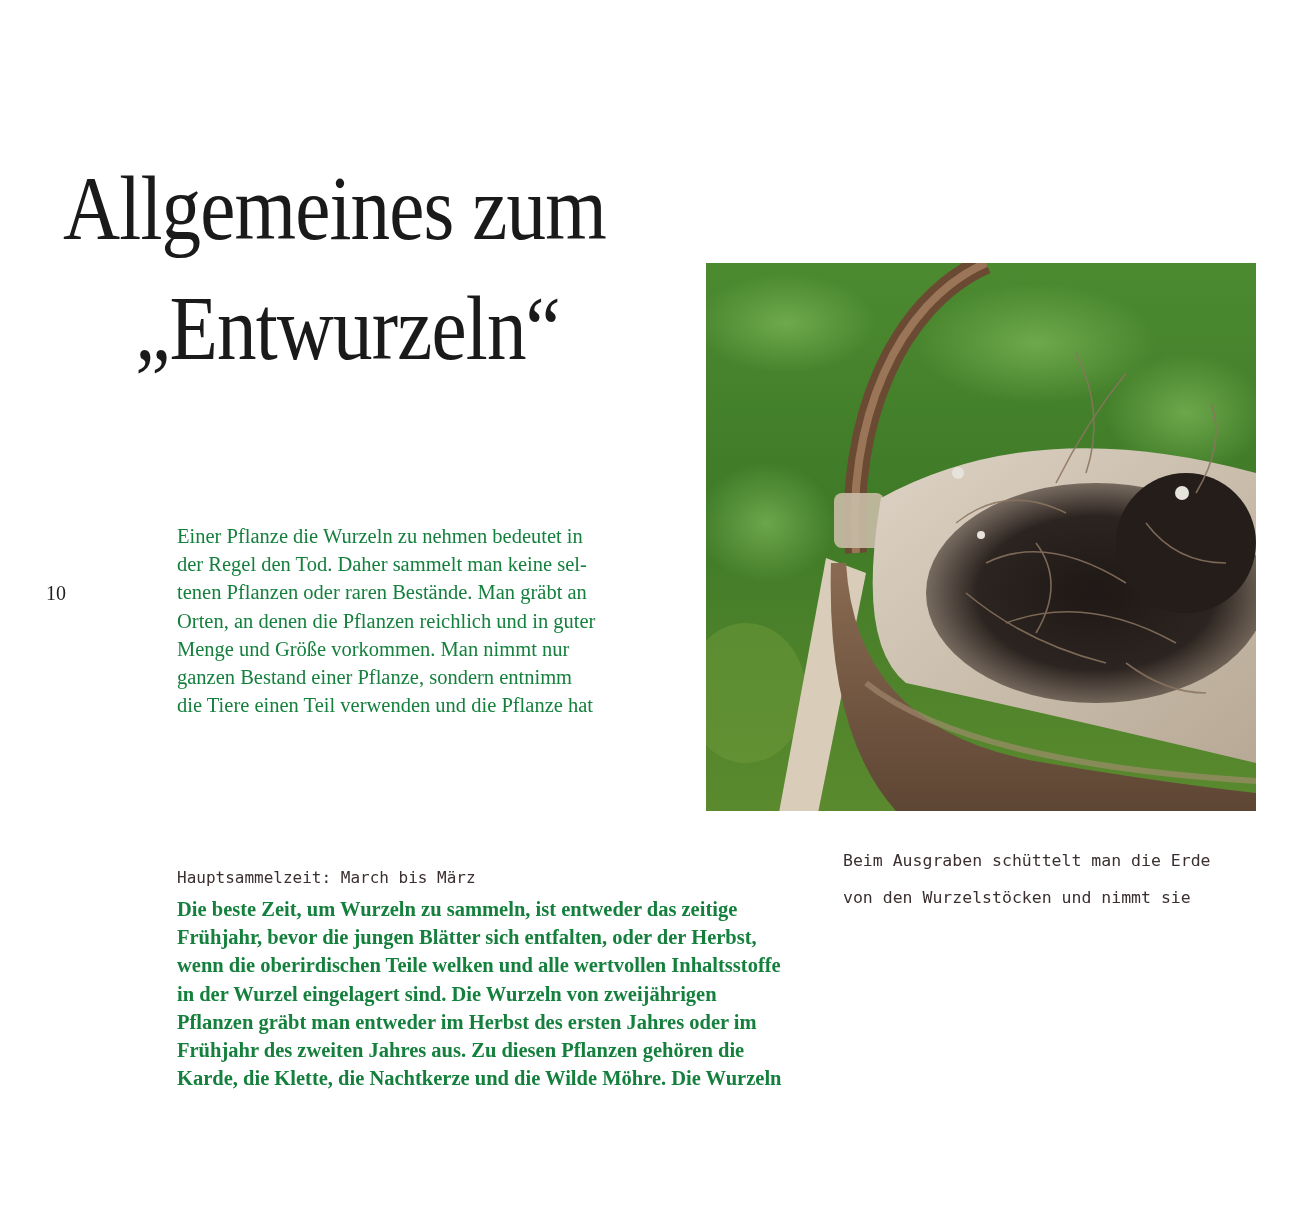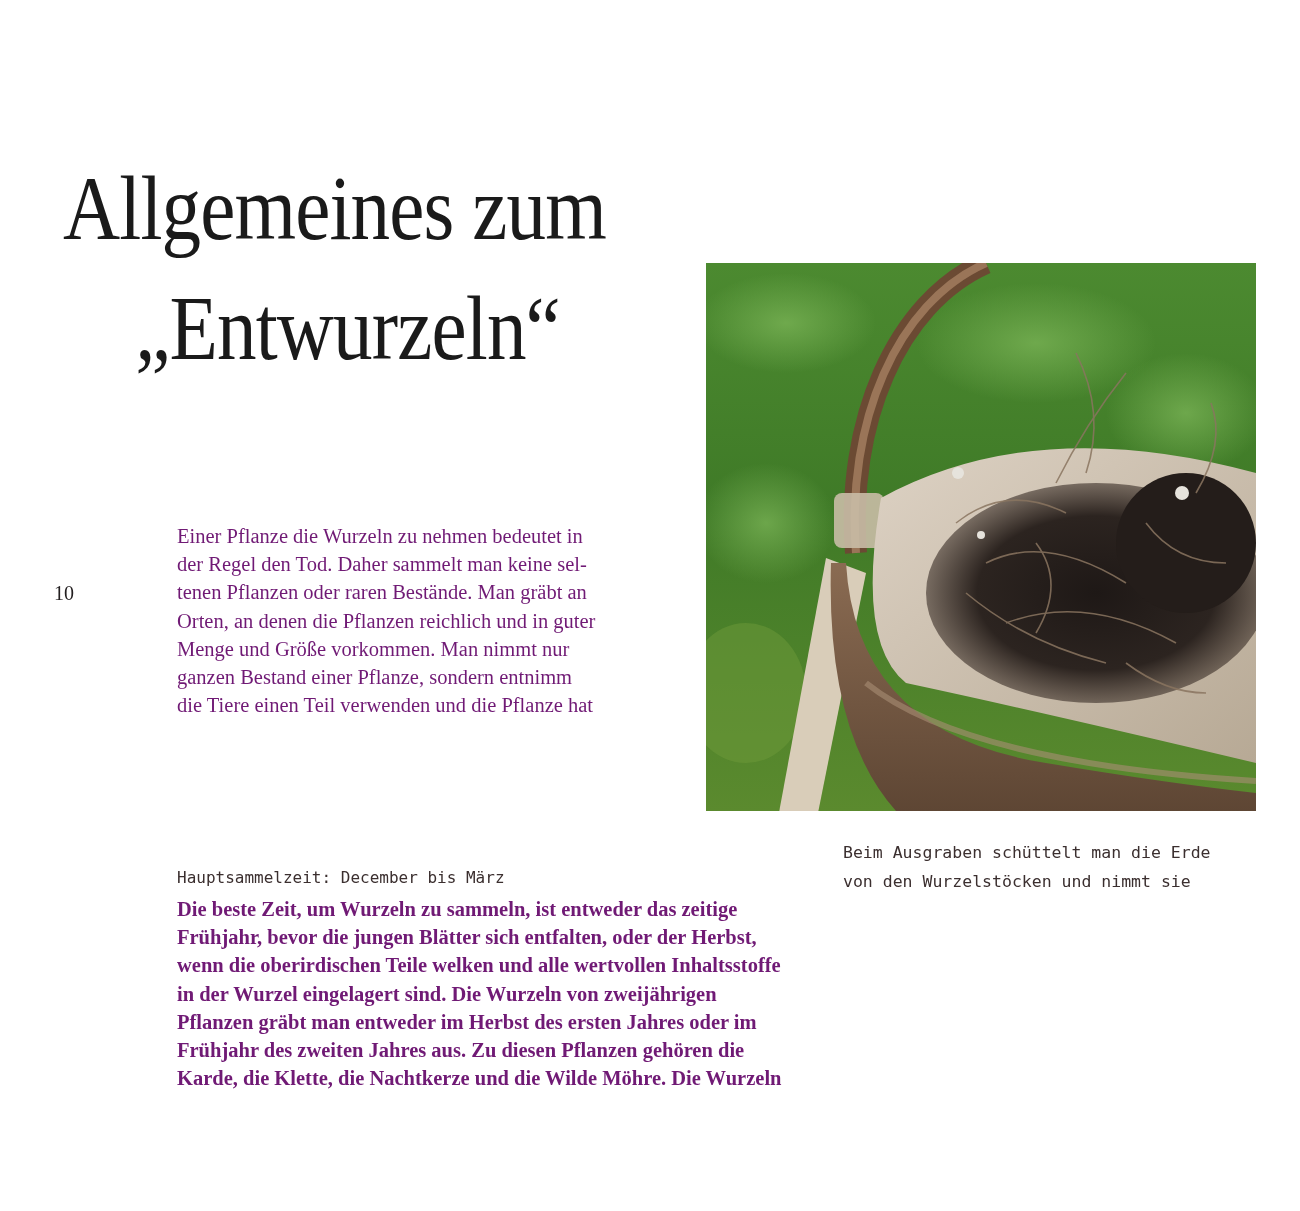--- a/index.html
+++ b/index.html
@@ -31,32 +31,32 @@
     }
     .title .line2 {
       display: block;
       padding-left: 84px;
     }
     .title .line1 {
       display: block;
     }
     .page-number {
       position: absolute;
-      left: 54px;
+      left: 46px;
       top: 579px;
       font-family: "Liberation Serif", "DejaVu Serif", serif;
       font-size: 20px;
       line-height: 28px;
       color: #231f20;
     }
     .body-text {
       font-family: "Liberation Serif", "DejaVu Serif", serif;
       font-size: 20.5px;
       line-height: 28.2px;
-      color: #701a75;
+      color: #15803d;
       margin: 0;
     }
     .intro {
       position: absolute;
       left: 177px;
       top: 522px;
       width: 470px;
     }
     .intro .ln, .section .ln {
       display: block;
@@ -99,20 +99,21 @@
       top: 839px;
       width: 420px;
       font-family: "DejaVu Sans Mono", "Liberation Mono", monospace;
       font-size: 16.5px;
       line-height: 28.5px;
       color: #3b2f2f;
     }
     .caption .ln {
       display: block;
       white-space: nowrap;
+      margin-top: 8px;
     }
   </style>
 </head>
 <body>
 
 <h1 class="title">
   <span class="line1">Allgemeines zum</span>
   <span class="line2">„Entwurzeln“</span>
 </h1>
 
@@ -121,21 +122,21 @@
 <p class="body-text intro">
   <span class="ln">Einer Pflanze die Wurzeln zu nehmen bedeutet in</span>
   <span class="ln">der Regel den Tod. Daher sammelt man keine sel-</span>
   <span class="ln">tenen Pflanzen oder raren Bestände. Man gräbt an</span>
   <span class="ln">Orten, an denen die Pflanzen reichlich und in guter</span>
   <span class="ln">Menge und Größe vorkommen. Man nimmt nur</span>
   <span class="ln">ganzen Bestand einer Pflanze, sondern entnimm</span>
   <span class="ln">die Tiere einen Teil verwenden und die Pflanze hat</span>
 </p>
 
-<div class="section-label">Hauptsammelzeit: December bis März</div>
+<div class="section-label">Hauptsammelzeit: March bis März</div>
 
 <p class="body-text section">
   <span class="ln">Die beste Zeit, um Wurzeln zu sammeln, ist entweder das zeitige</span>
   <span class="ln">Frühjahr, bevor die jungen Blätter sich entfalten, oder der Herbst,</span>
   <span class="ln">wenn die oberirdischen Teile welken und alle wertvollen Inhaltsstoffe</span>
   <span class="ln">in der Wurzel eingelagert sind. Die Wurzeln von zweijährigen</span>
   <span class="ln">Pflanzen gräbt man entweder im Herbst des ersten Jahres oder im</span>
   <span class="ln">Frühjahr des zweiten Jahres aus. Zu diesen Pflanzen gehören die</span>
   <span class="ln">Karde, die Klette, die Nachtkerze und die Wilde Möhre. Die Wurzeln</span>
 </p>

